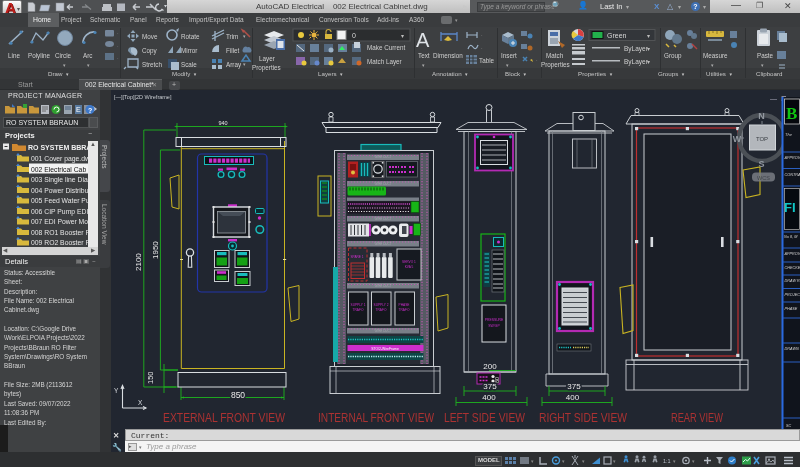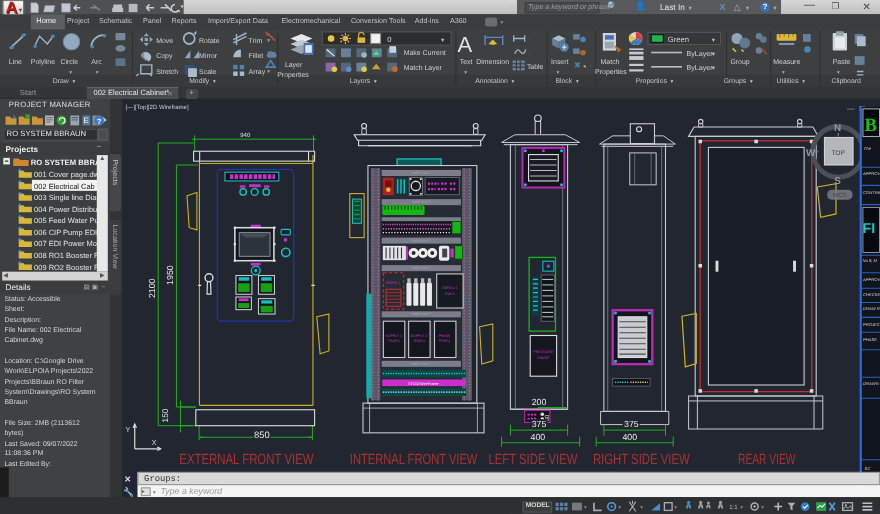--- a/index.html
+++ b/index.html
@@ -33,20 +33,21 @@
   <path d="M78,3h8v3h1v4h-10v-4h1z"></path>
         <rect x="92" y="2.5" width="8" height="7.5" fill="#b4b8c0"></rect>
  </g>
  <g stroke="#c6c9ce" stroke-width="1.5" fill="none">
   <path d="M115,6h-7 m0,0 l3,-3 m-3,3 l3,3"></path>
   <path d="M121,6h7 m0,0 l-3,-3 m3,3 l3,3"></path>
  </g>
  <path d="M134,3a3.5,3.5 0 1,0 3,5.5 l1.5,1" stroke="#cfd3d8" stroke-width="1.4" fill="none"></path>
  <path d="M139,4l3,0 -1.5,2.5z" fill="#cfd3d8"></path>
 </svg>
+<div class="t" style="left:256px;top:2px;font-size:8px;color:#3c3c3c">AutoCAD Electrical&nbsp;&nbsp;&nbsp;&nbsp;002 Electrical Cabinet.dwg</div>
 
 <div class="t" style="left:463px;top:2px;font-size:8px;color:#c8c8c8">▸</div>
 <div class="abs" style="left:477px;top:1.5px;width:68px;height:10px;background:#494b4d;border:1px solid #3a3c3e"></div>
 <div class="t" style="left:480px;top:2.5px;font-size:6.5px;font-style:italic;color:#9a9a9a">Type a keyword or phrase</div>
 <div class="t" style="left:549px;top:1px;font-size:8px;color:#d0d0d0">🔎</div>
 <div class="t" style="left:578px;top:1px;font-size:8px;color:#d8d8d8">👤</div>
 <div class="t" style="left:600px;top:2px;font-size:7.5px;color:#e8e8e8">Last In</div>
 <div class="t" style="left:626px;top:3px;font-size:6px;color:#aaa">▾</div>
 <div class="t" style="left:654px;top:1.5px;font-size:8px;font-weight:bold;color:#5a8fd4">X</div>
 <div class="t" style="left:667px;top:1.5px;font-size:8px;color:#9ab4d8">△</div>
@@ -831,26 +832,26 @@
 <div class="t" style="left:5px;top:257px;font-size:7.5px;font-weight:normal;color:#f0f0f0">Details</div>
 <div class="t" style="left:76px;top:257px;font-size:6px;color:#aaa">▤ ▣&nbsp;&nbsp;−</div>
 <div class="abs" style="left:4px;top:268px;width:93px;height:156px;color:#d6d6d6;font-size:6.3px;line-height:9.35px">
 Status: Accessible<br>Sheet:<br>Description:<br>File Name: 002 Electrical<br>Cabinet.dwg<br><br>Location: C:\Google Drive<br>\Work\ELPOIA Projects\2022<br>Projects\BBraun RO Filter<br>System\Drawings\RO System<br>BBraun<br><br>File Size: 2MB (2113612<br>bytes)<br>Last Saved: 09/07/2022<br>11:08:36 PM<br>Last Edited By:
 </div>
 <div class="abs" style="left:0;top:425px;width:8px;height:42px;background:#1c1c1c"></div>
 
 <div class="t" style="left:113px;top:431px;font-size:7.5px;color:#ddd;font-weight:bold">✕</div>
 <div class="t" style="left:112px;top:443px;font-size:8px;color:#ccc">🔧</div>
 <div class="abs" style="left:125px;top:429px;width:675px;height:12px;background:#d9d9d9;border:1px solid #9a9a9a"></div>
-<div class="t" style="left:131px;top:430.5px;font-size:8px;color:#333;font-family:'Liberation Mono',monospace">Groups:</div>
+<div class="t" style="left:131px;top:430.5px;font-size:8px;color:#333;font-family:'Liberation Mono',monospace">Current:</div>
 <div class="abs" style="left:125px;top:441px;width:675px;height:11px;background:#f4f4f4"></div>
 <div class="abs" style="left:128px;top:442.5px;width:9px;height:8px;background:#e0e0e0;border:1px solid #999"></div>
 <div class="t" style="left:129px;top:443px;font-size:5px;color:#555">▸</div>
 <div class="t" style="left:139px;top:444px;font-size:5px;color:#777">▾</div>
-<div class="t" style="left:146px;top:442px;font-size:8px;font-style:italic;color:#9a9a9a">Type a keyword</div>
+<div class="t" style="left:146px;top:442px;font-size:8px;font-style:italic;color:#9a9a9a">Type a phrase</div>
 
 <div class="abs" style="left:0;top:452px;width:800px;height:15px;background:#2d2f31"></div>
 <div class="abs" style="left:475px;top:455.5px;width:27px;height:10px;background:#3a3c3e;border:1px solid #555"></div>
 <div class="t" style="left:478px;top:457px;font-size:6px;font-weight:bold;color:#d8d8d8">MODEL</div>
 <svg class="abs" style="left:504px;top:454px" width="296" height="13" viewBox="0 0 296 13">
  <g fill="#5b80a8">
         <rect x="1" y="3" width="3" height="3"></rect>
         <rect x="5" y="3" width="3" height="3"></rect>
         <rect x="9" y="3" width="3" height="3"></rect>
         <rect x="1" y="7" width="3" height="3"></rect>

